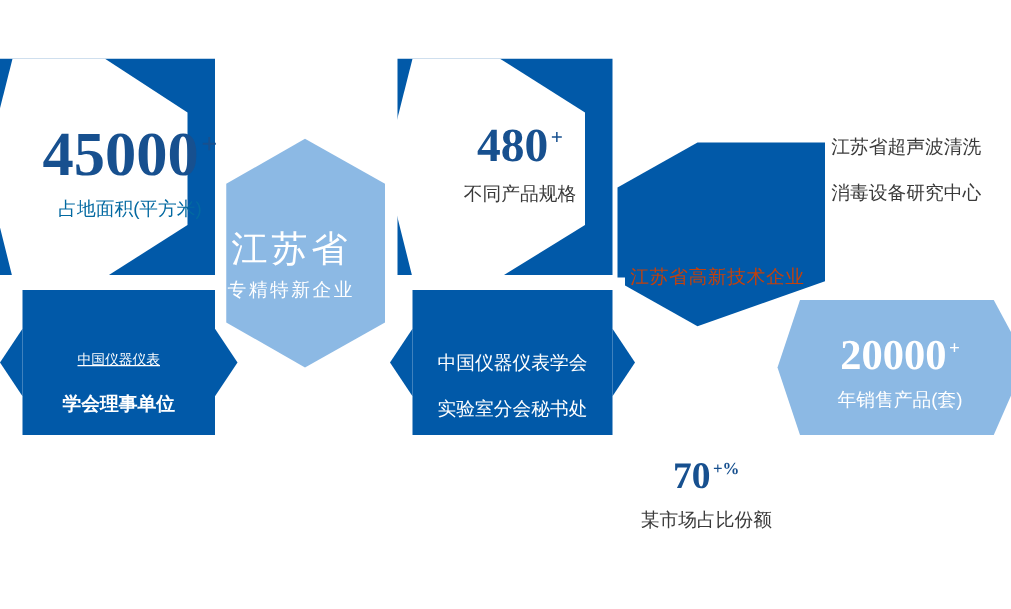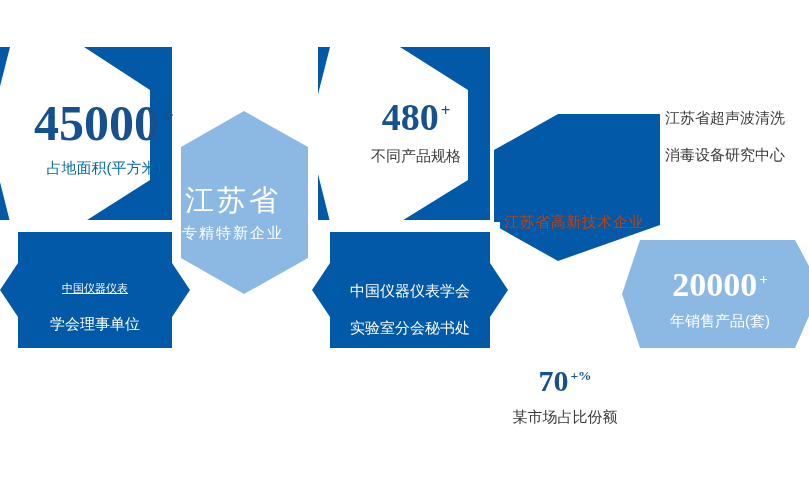--- a/index.html
+++ b/index.html
@@ -101,21 +101,21 @@
     <div style="font-size:15px; letter-spacing:0.5px;">江苏省高新技术企业</div>
   </div>
 
   <div class="lbl two-line" style="left:640px; top:110px; width:170px; color:#3A3A3A;">
     <div style="font-size:15px;">江苏省超声波清洗</div>
     <div style="font-size:15px; margin-top:22px;">消毒设备研究中心</div>
   </div>
 
   <div class="lbl two-line" style="left:18px; top:283px; width:154px; color:#FFFFFF;">
     <div style="font-size:11px;text-decoration:underline;">中国仪器仪表</div>
-    <div style="font-size:15px; margin-top:22px;">学会理事单位</div>
+    <div style="font-size:15px; margin-top:22px;font-weight:bold;">学会理事单位</div>
   </div>
 
   <div class="lbl two-line" style="left:330px; top:283px; width:160px; color:#FFFFFF;text-align:center;">
     <div style="font-size:15px;">中国仪器仪表学会</div>
     <div style="font-size:15px; margin-top:22px;">实验室分会秘书处</div>
   </div>
 
   <div class="lbl" style="left:630px; top:268px; width:180px;">
     <div class="num" style="font-size:34px; color:#FFFFFF;">
       <span>20000</span><sup>+</sup>

